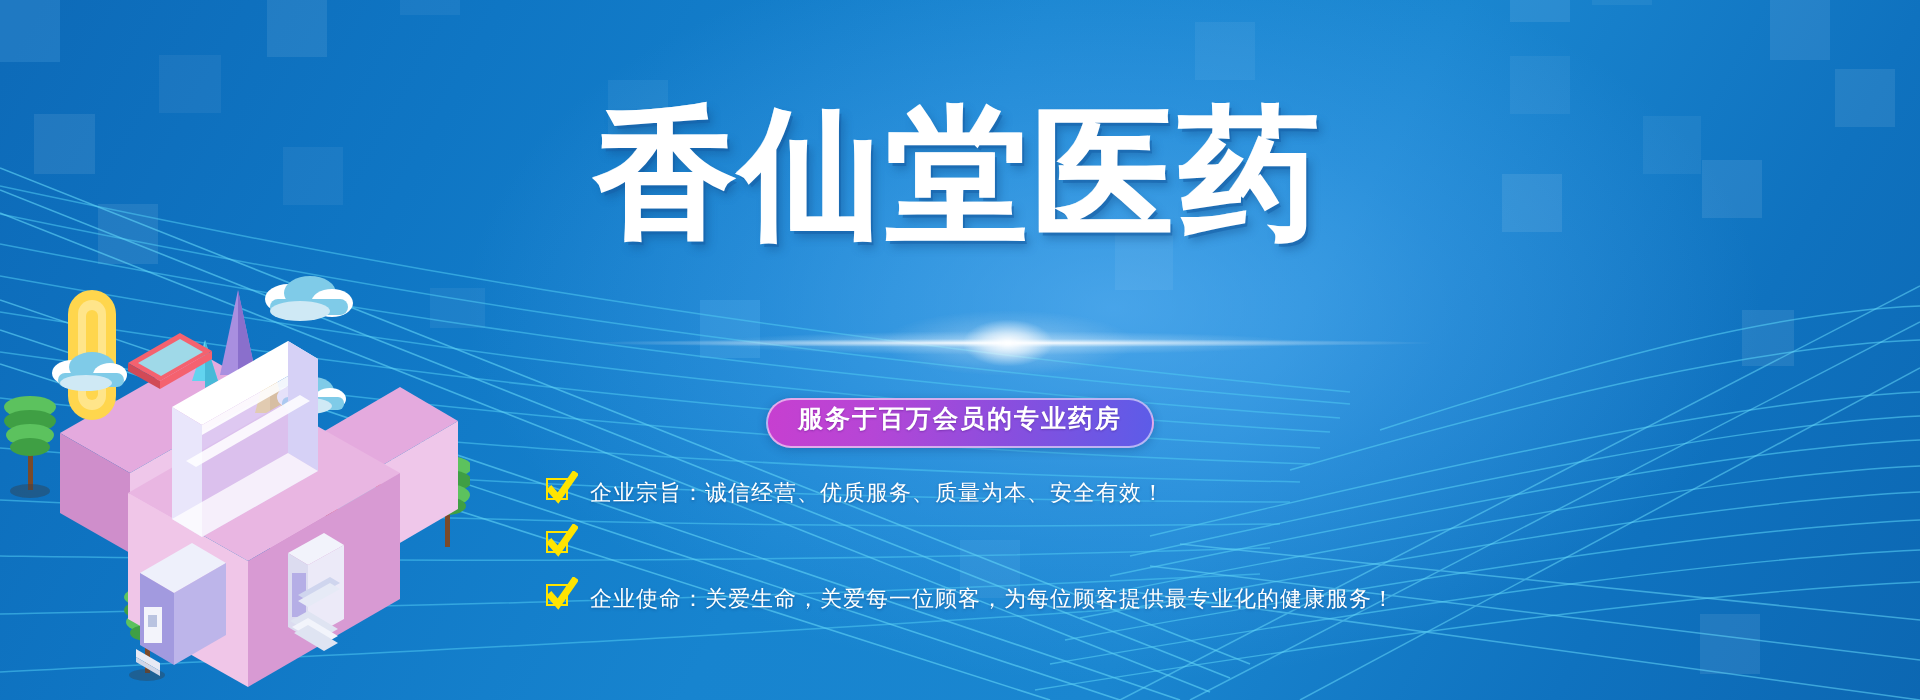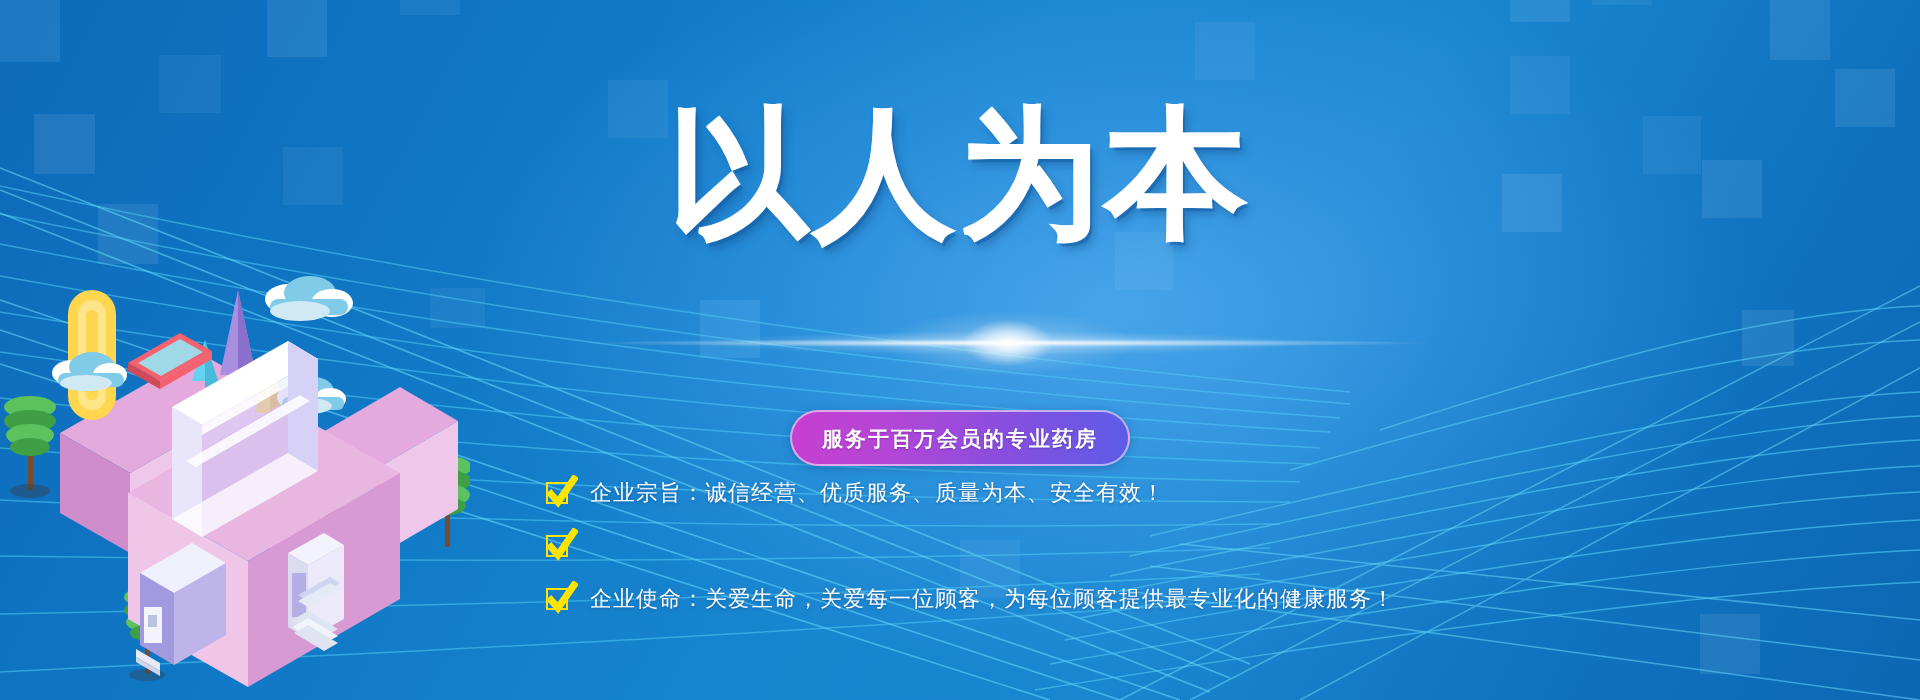--- a/index.html
+++ b/index.html
@@ -49,35 +49,34 @@
        3px 4px 0 rgba(22,96,170,0.55),
        5px 7px 10px rgba(14,70,130,0.40),
       -1px -1px 0 rgba(255,255,255,0.6);
     -webkit-text-stroke:2px #ffffff;
   }
 
   
   #slogan-wrap{position:absolute;left:0;right:0;top:398px;text-align:center;}
   #slogan-badge{
     display:inline-block;
-    padding:13px 30px 11px 30px;
+    padding:2px 30px 11px 30px;
     border-radius:30px;
     background:linear-gradient(95deg,#c73fd0 0%,#b546d6 28%,#8a4ede 62%,#5c5ce8 100%);
     border:2px solid rgba(255,255,255,0.55);
     box-shadow:0 2px 10px rgba(10,50,110,0.30);
     color:#ffffff;
-    font-size:21px;font-weight:bold;letter-spacing:2px;
+    font-size:25px;font-weight:bold;letter-spacing:2px;
     font-family:"DejaVu Sans","Liberation Sans",sans-serif;
     text-shadow:0 1px 2px rgba(60,10,110,0.35);
-    margin-top:12px;
   }
 
   
   #bullets{position:absolute;left:546px;top:478px;}
-  .bullet{display:flex;align-items:center;margin-bottom:23px;height:30px;}
+  .bullet{display:flex;margin-bottom:23px;height:30px;}
   .chk{
     width:22px;height:22px;position:relative;flex:0 0 22px;margin-right:22px;
     border:2px solid #ffe400;box-sizing:border-box;
   }
   .chk svg{position:absolute;left:-4px;top:-9px;}
   .btxt{
     color:#ffffff;font-size:22px;letter-spacing:1px;white-space:nowrap;
     font-family:"DejaVu Sans","Liberation Sans",sans-serif;
     text-shadow:0 1px 3px rgba(10,55,110,0.45);
   }
@@ -292,21 +291,21 @@
       <rect x="292" y="318" width="14" height="44" fill="#b5aee6"></rect>
       <path d="M298,340 L330,322 L340,328 L308,346 Z" fill="#cfd5ee"></path>
       <path d="M298,346 L330,328 L340,334 L308,352 Z" fill="#e6eaf6"></path>
       <path d="M290,366 L320,384 L338,374 L308,356 Z" fill="#dfe4f2"></path>
       <path d="M292,372 L322,390 L338,381 L308,363 Z" fill="#f2f4fb"></path>
       <path d="M294,378 L324,396 L338,388 L308,370 Z" fill="#dfe4f2"></path>
     </g>
   </svg>
 
   <div id="title-wrap">
-    <span id="main-title">以人为本</span>
+    <span id="main-title">香仙堂医药</span>
   </div>
 
   <div id="slogan-wrap">
     <span id="slogan-badge">服务于百万会员的专业药房</span>
   </div>
 
   <div id="bullets">
 
     <div class="bullet">
       <span class="chk">

